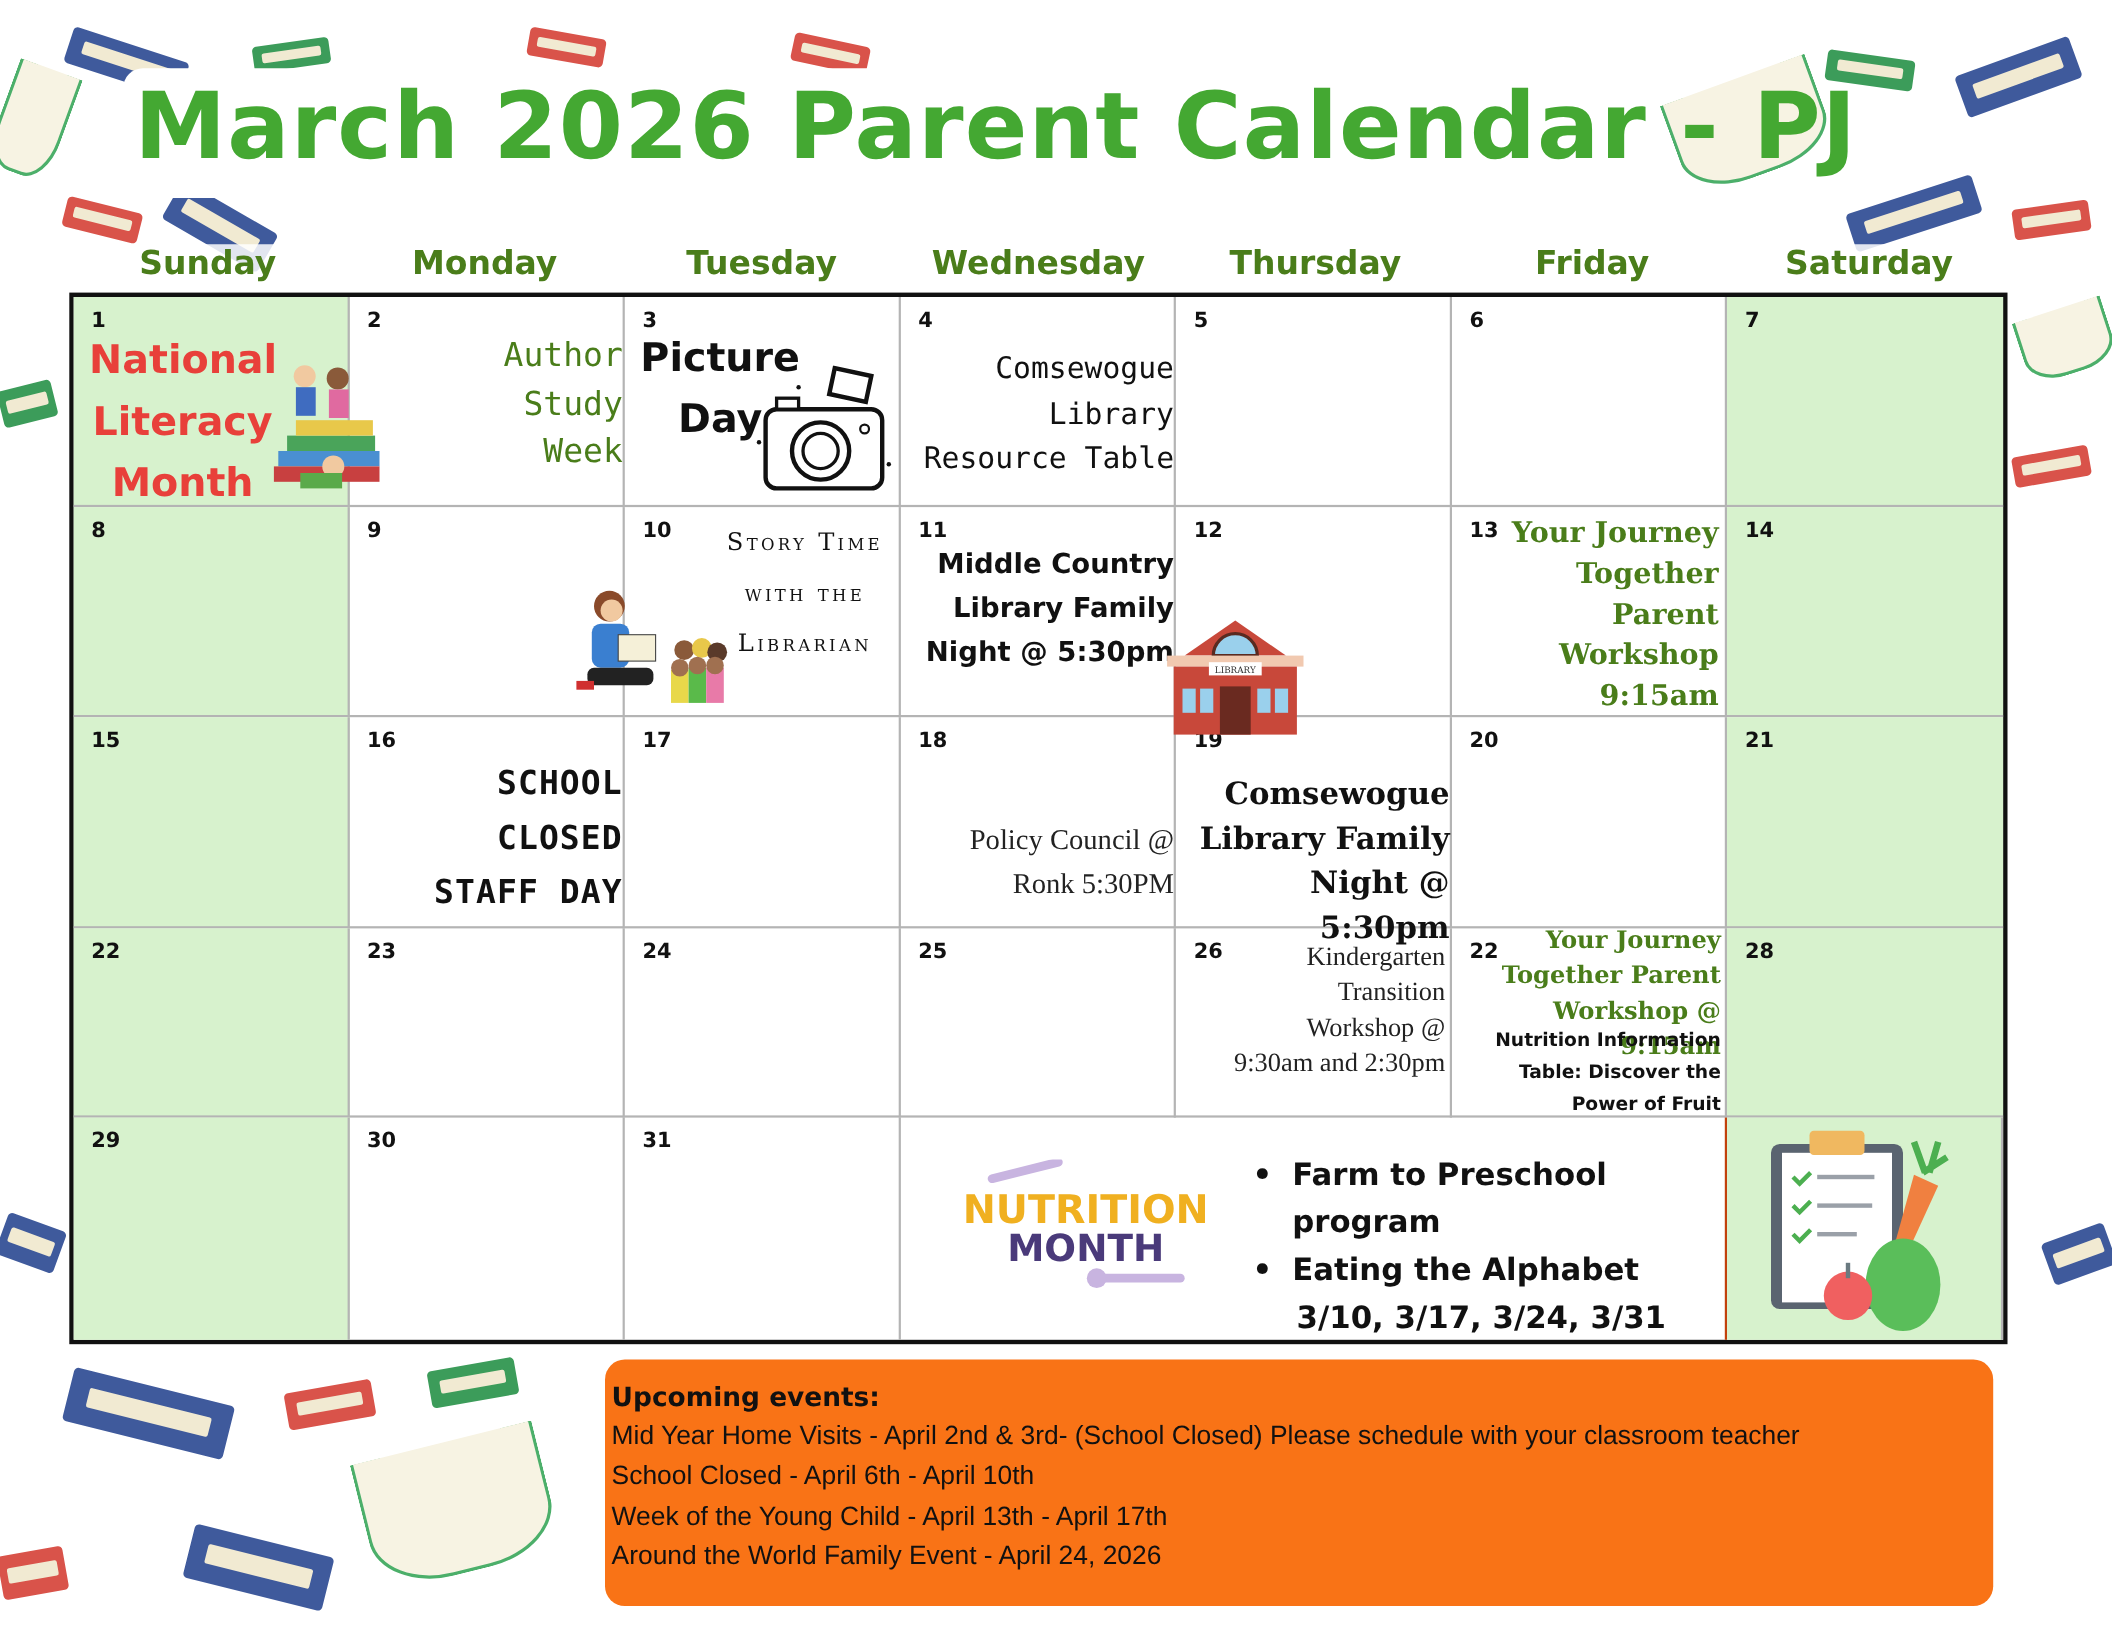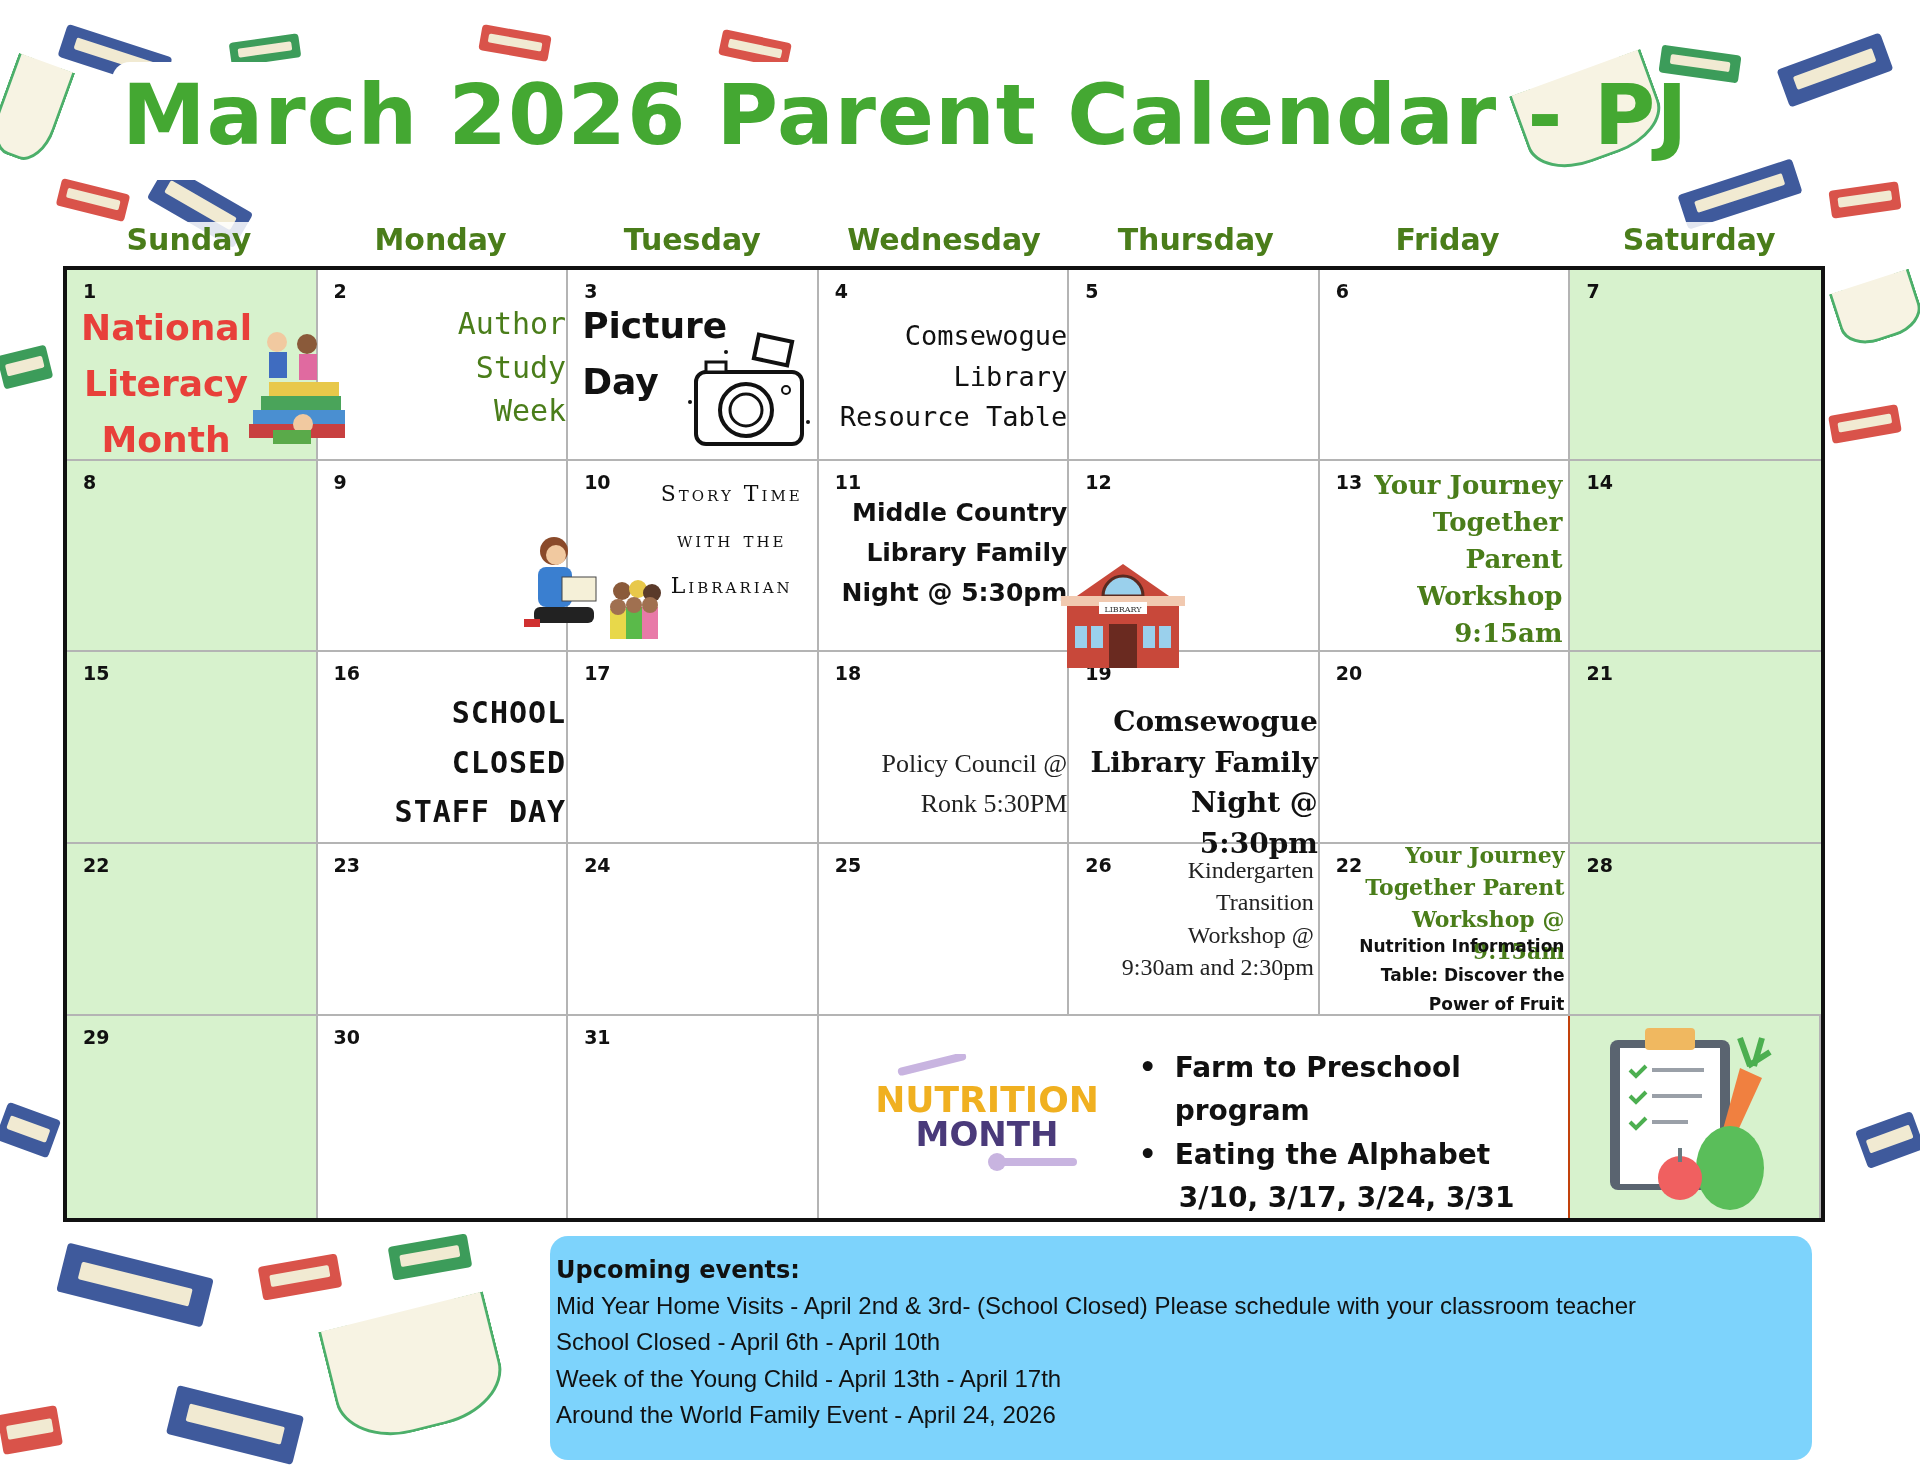--- a/index.html
+++ b/index.html
@@ -19,41 +19,41 @@
 .grid{position:absolute;left:63px;top:266px;width:1762px;height:956px;border:4px solid #111;background:#fff;display:grid;grid-template-columns:repeat(7,1fr);grid-template-rows:191px 191px 192px 172px 1fr}
 .cell{position:relative;border-right:2px solid #b4b4b4;border-bottom:2px solid #b4b4b4;overflow:visible}
 .cell.weekend{background:#d7f2cd}
 .cell:nth-child(7n){border-right:none}
 .num{position:absolute;left:16px;top:10px;font-size:19px;font-weight:bold;color:#111;font-family:"DejaVu Sans",sans-serif}
 .ev{position:absolute;text-align:right;line-height:1.35}
 .span3{grid-column:span 3;border-right:2px solid #c2410c}
 .nat{left:14px;top:30px;font-size:36px;font-weight:bold;color:#e8403a;text-align:center;line-height:1.55;font-family:"DejaVu Sans",sans-serif;width:170px}
 .kids{position:absolute;left:172px;top:54px;width:110px;height:128px}
 .author{left:0;right:0;top:32px;font-size:30px;color:#4a7d1a;line-height:1.45;font-family:"DejaVu Sans Mono",monospace}
-.picture{left:14px;top:28px;font-size:36px;font-weight:bold;color:#111;text-align:left;line-height:1.55;font-family:"DejaVu Sans",sans-serif}
+.picture{left:14px;top:28px;font-size:36px;font-weight:bold;color:#111;text-align:center;line-height:1.55;font-family:"DejaVu Sans",sans-serif}
 .camera{position:absolute;left:118px;top:62px;width:128px;height:116px}
 .comse{left:0;right:0;top:46px;font-size:27px;color:#111;line-height:1.5;font-family:"DejaVu Sans Mono",monospace}
 .story{right:14px;top:10px;font-size:22px;color:#111;text-align:center;letter-spacing:3px;line-height:2.1;font-variant:small-caps;font-family:"DejaVu Serif",serif}
 .teacher{position:absolute;left:196px;top:70px;width:150px;height:112px}
 .middle{left:0;right:0;top:32px;font-size:25px;font-weight:bold;color:#111;line-height:1.6;font-family:"DejaVu Sans",sans-serif}
 .libbldg{position:absolute;left:-12px;top:95px;width:132px;height:112px;z-index:3}
 .journey{left:40px;right:6px;top:6px;font-size:26px;font-weight:bold;color:#4a7d1a;line-height:1.42;font-family:"DejaVu Serif",serif}
 .closed{left:0;right:0;top:36px;font-size:30px;font-weight:bold;color:#111;line-height:1.65;letter-spacing:1px;font-family:"DejaVu Sans Mono",monospace}
 .policy{left:0;right:0;top:92px;font-size:26px;color:#222;line-height:1.55;font-family:"Liberation Serif",serif}
 .comse2{left:0;right:0;top:50px;font-size:28px;font-weight:bold;color:#111;line-height:1.45;font-family:"DejaVu Serif",serif}
 .kinder{left:36px;right:4px;top:10px;font-size:24px;color:#222;line-height:1.35;font-family:"Liberation Serif",serif}
 .journey2{left:14px;right:4px;top:-4px;font-size:22px;font-weight:bold;color:#4a7d1a;line-height:1.45;font-family:"DejaVu Serif",serif}
 .nutinfo{left:14px;right:4px;top:88px;font-size:17px;font-weight:bold;color:#111;line-height:1.72;font-family:"DejaVu Sans",sans-serif}
 .nutlogo{position:absolute;left:58px;top:38px;width:220px;height:120px}
 .nutlist{position:absolute;left:320px;top:30px;font-size:28px;font-weight:bold;color:#111;font-family:"DejaVu Sans",sans-serif;line-height:1.55}
 .nutlist li{list-style:none;position:relative;padding-left:36px}
 .nutlist li::before{content:"\2022";position:absolute;left:0}
 .nutlist .dates{padding-left:40px}
 .clip{position:absolute;left:20px;top:2px;width:200px;height:200px}
-.upcoming{position:absolute;left:550px;top:1236px;width:1262px;height:224px;background:#7dd3fc;border-radius:18px;padding:20px 6px}
+.upcoming{position:absolute;left:550px;top:1236px;width:1262px;height:224px;background:#f97316;border-radius:18px;padding:20px 6px}
 .upcoming h3{font-size:24px;font-weight:bold;color:#111;margin-bottom:4px;font-family:"DejaVu Sans",sans-serif}
 .upcoming div{font-size:24px;color:#111;line-height:1.52;white-space:nowrap;font-family:"Liberation Sans",sans-serif}
 </style>
 </head>
 <body>
 
 <div class="bg">
   <div class="book blue" style="left:60px;top:40px;width:110px;height:34px;transform:rotate(18deg)"></div>
   <div class="book green" style="left:230px;top:38px;width:70px;height:24px;transform:rotate(-8deg)"></div>
   <div class="book red" style="left:480px;top:30px;width:70px;height:26px;transform:rotate(10deg)"></div>

